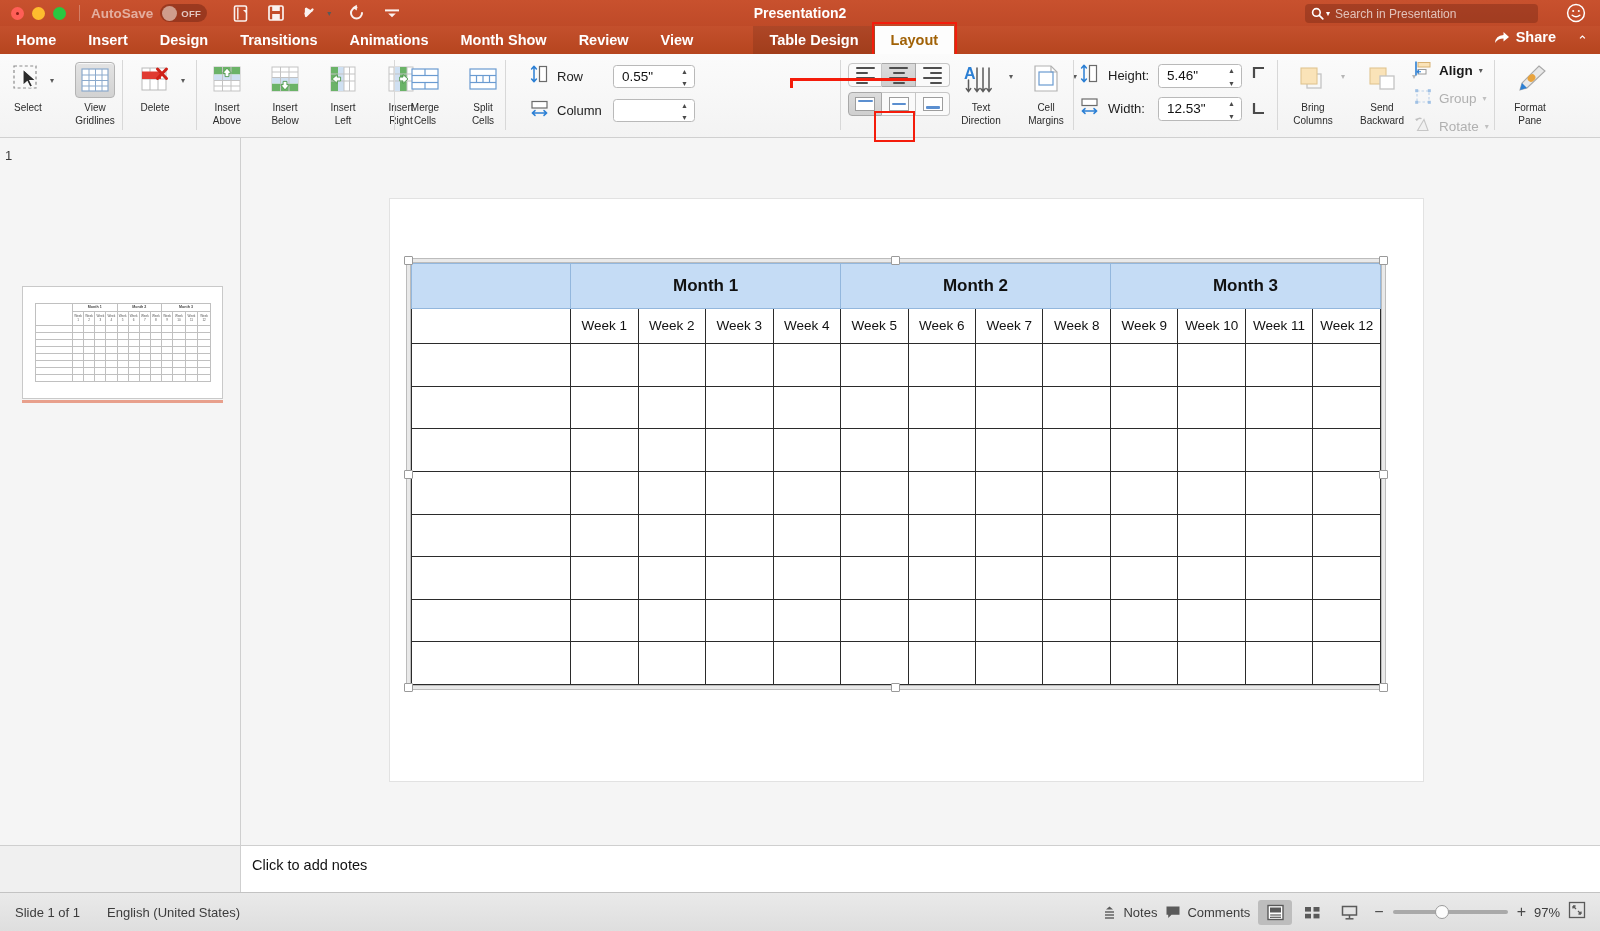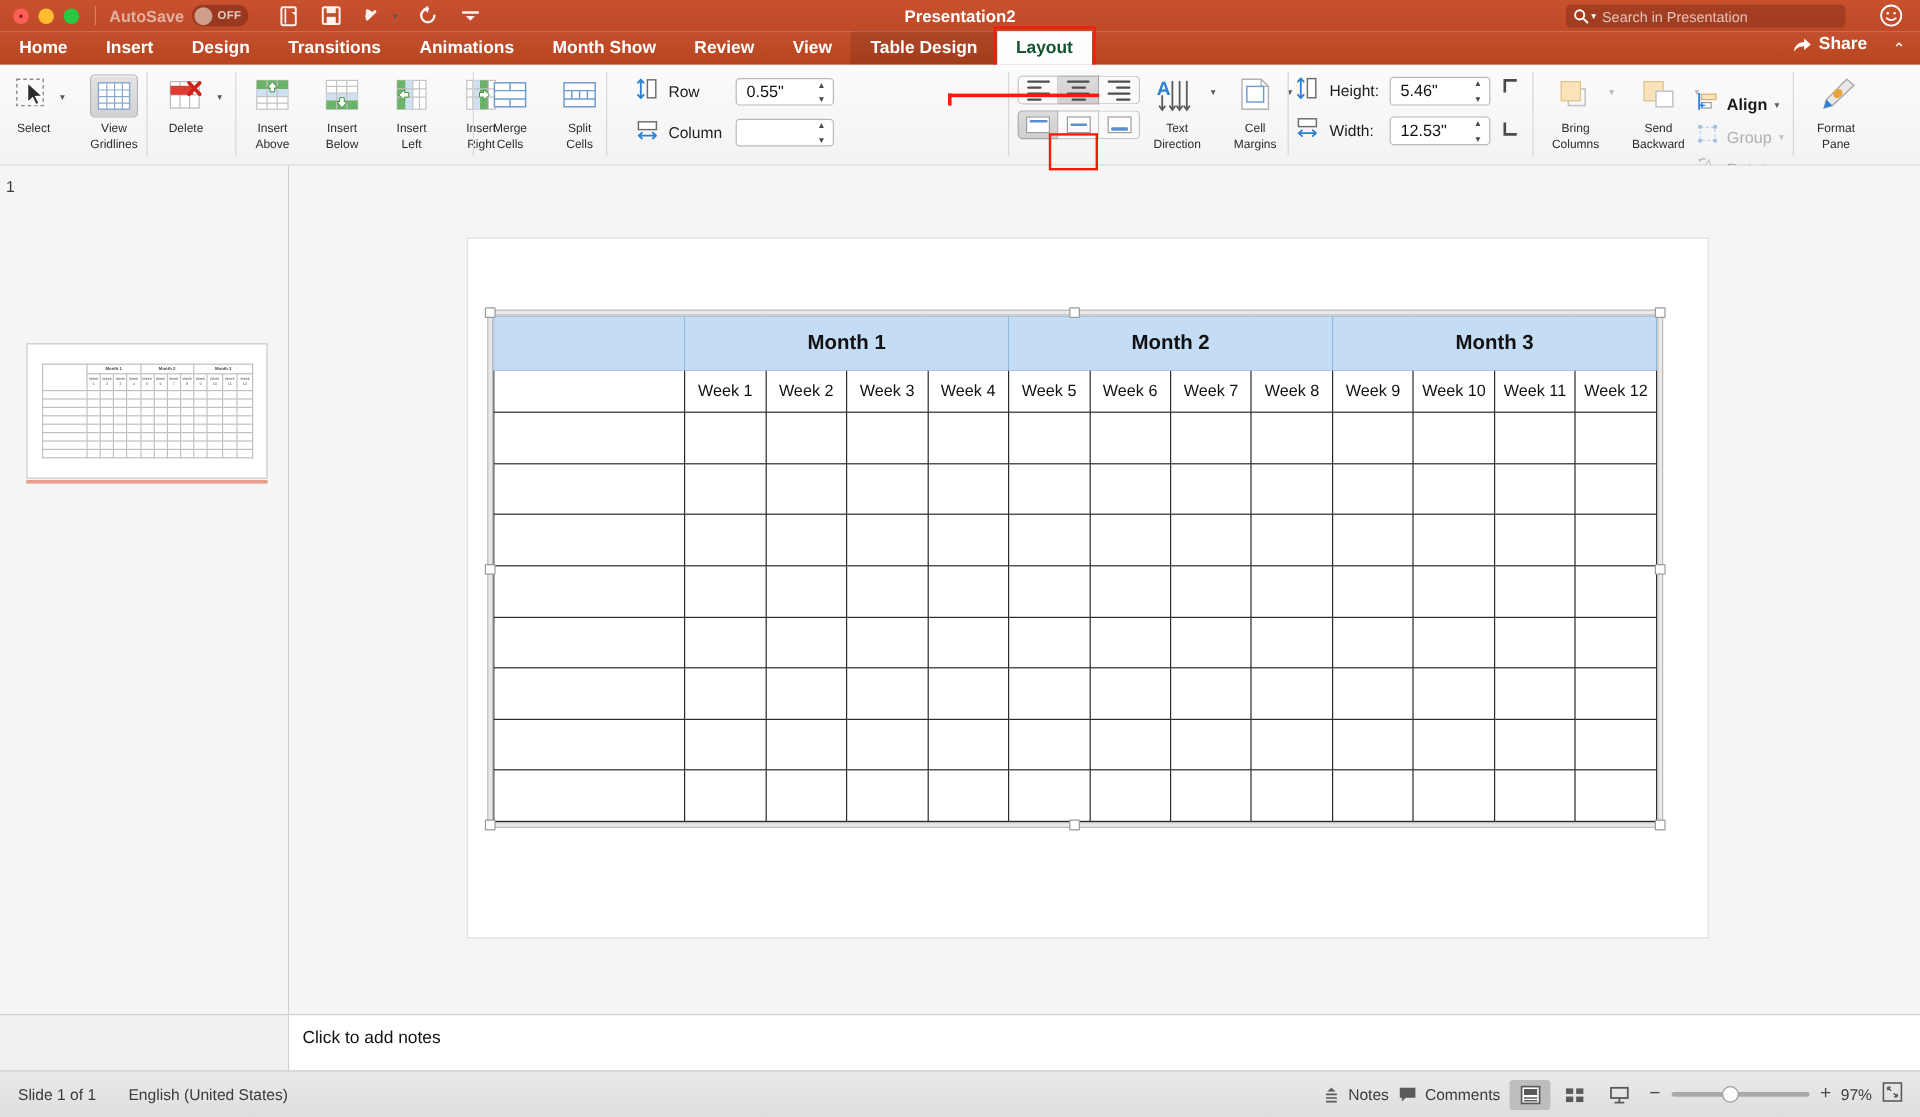--- a/index.html
+++ b/index.html
@@ -55,22 +55,22 @@
   
   #tabbar {
     position: absolute; left: 0; top: 26px; width: 1600px; height: 28px;
     background: linear-gradient(180deg, #c4502d 0%, #b6451f 100%);
     display: flex; align-items: flex-end;
   }
   .tab {
     color: #fff; font-size: 14.5px; font-weight: 700; height: 28px; line-height: 28px;
     padding: 0 16px; cursor: default; white-space: nowrap;
   }
-  .tab.ctx { background: rgba(0,0,0,.11); }
-  .tab.active { background: #fdfdfd; color: #14532d; }
+  .tab.ctx { background: rgba(0,0,0,.11); margin-left: 44px; }
+  .tab.active { background: #fdfdfd; color: #a16207; }
   #tab-layout-wrap { position: relative; }
   #tab-layout-hl {
     position: absolute; left: -3px; top: -4px; right: -3px; bottom: -3px;
     border: 2.5px solid #f41c0b; pointer-events: none;
   }
   #share-btn {
     position: absolute; right: 44px; top: 3px; color: #fff;
     font-size: 14.5px; font-weight: 700; display: flex; align-items: center; gap: 6px;
   }
   #ribbon-collapse { position: absolute; right: 12px; top: 7px; color: #fff; font-size: 13px; }
@@ -693,21 +693,21 @@
           <rect x="16" y="13" width="14" height="13" fill="#fff" stroke="#c4c4c4" stroke-width="1.3"></rect>
         </svg>
       </div>
       <div class="lb">
         <span>Send</span><br><span>Backward</span>
       </div>
     </div>
     <span class="caret" style="margin-top:18px;margin-left:-3px;color:#b6b6b6;">▾</span>
   </div>
 
-  <div class="rgroup" style="left:1414px; flex-direction: column; padding-top: 22px;">
+  <div class="rgroup" style="left:1414px; flex-direction: column; padding-top: 5px;">
     <div class="arrangebtn">
       <span>
         <svg width="18" height="17" viewBox="0 0 18 17">
           <line x1="2" y1="1.5" x2="2" y2="15.5" stroke="#2b7fd4" stroke-width="1.6"></line>
           <rect x="4" y="2.5" width="12" height="4.5" fill="#fae3b8" stroke="#d7b274" stroke-width="1"></rect>
           <rect x="4" y="9.5" width="8" height="4.5" fill="#fff" stroke="#9a9a9a" stroke-width="1"></rect>
           <path d="M7 11.8 L3.5 11.8 M5 10.2 L3.2 11.8 L5 13.4" stroke="#2b7fd4" stroke-width="1.1" fill="none"></path>
         </svg>
       </span>
       <span class="al">Align</span>

